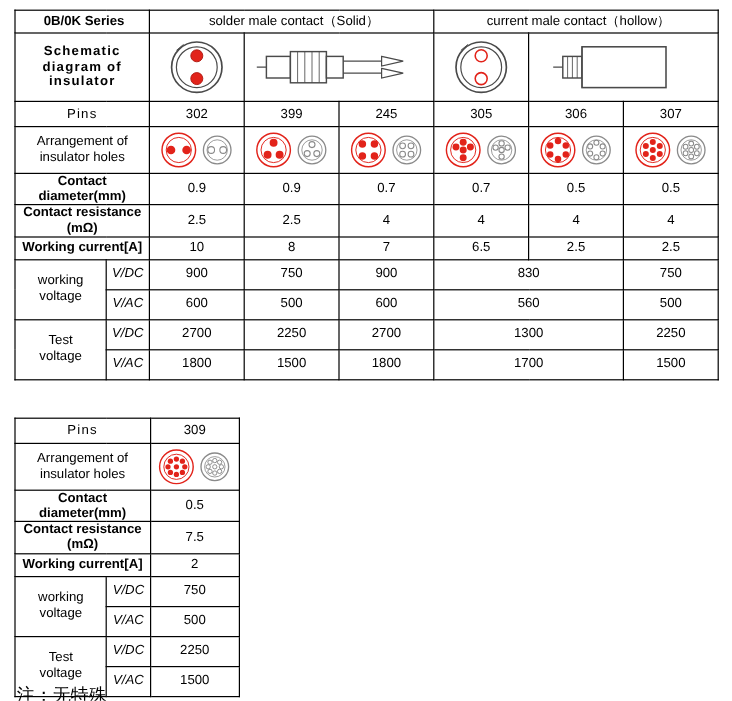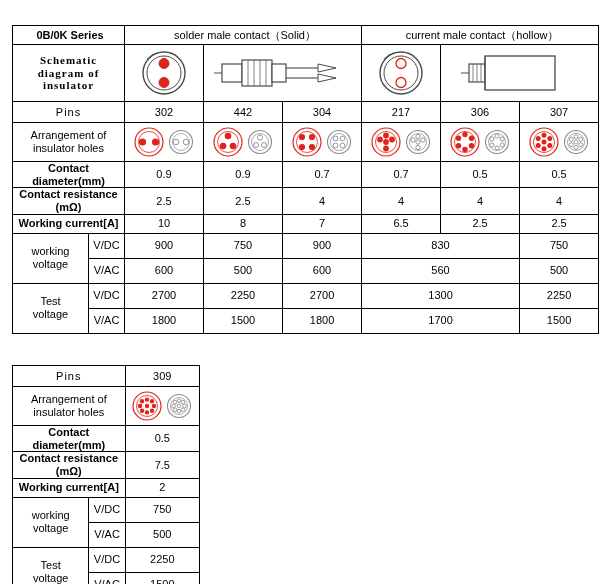--- a/index.html
+++ b/index.html
@@ -13,21 +13,20 @@
     font-family: "Liberation Sans", sans-serif;
     color: #000000;
     position: relative;
     overflow: hidden;
   }
   .sheet {
     position: absolute;
     left: 0; top: 0;
     width: 610px;
     height: 488px;
-    margin-top: 17px;
   }
   table.grid {
     border-collapse: collapse;
     table-layout: fixed;
   }
   table.grid td {
     border: 1px solid #000000;
     text-align: center;
     vertical-align: middle;
     padding: 0;
@@ -52,21 +51,20 @@
     font-size: 11px;
     text-align: left;
     padding-left: 4px !important;
     height: 18px;
   }
   .schem-label {
     font-size: 10.5px;
     font-weight: bold;
     letter-spacing: 1px;
     line-height: 1.5;
-    font-family: Liberation Serif, serif;
   }
   .pins-label {
     font-size: 13px;
     letter-spacing: 1px;
     height: 20px;
   }
   .pins-num {
     font-size: 13px;
     height: 20px;
   }
@@ -82,20 +80,21 @@
   .small-row-val {
     font-size: 11.5px;
     height: 18px;
   }
   .vlabel {
     font-size: 11px;
     line-height: 1.6;
   }
   .vsub {
     font-size: 10.5px;
+    font-style: italic;
   }
   .vval {
     font-size: 12.5px;
     height: 24px;
   }
   .diagram-cell {
     height: 56px;
   }
   .holes-cell {
     height: 38px;
@@ -197,23 +196,23 @@
           <line x1="36" y1="17" x2="36" y2="35" stroke="#4a4a4a" stroke-width="0.7"></line>
           <line x1="40" y1="9" x2="40" y2="43" stroke="#4a4a4a" stroke-width="0.9"></line>
           <line x1="16" y1="26" x2="24" y2="26" stroke="#4a4a4a" stroke-width="1"></line>
         </svg>
       </td>
     </tr>
 
     <tr>
       <td class="pins-label" colspan="2">Pins</td>
       <td class="pins-num">302</td>
-      <td class="pins-num">442</td>
-      <td class="pins-num">304</td>
-      <td class="pins-num">217</td>
+      <td class="pins-num">399</td>
+      <td class="pins-num">245</td>
+      <td class="pins-num">305</td>
       <td class="pins-num">306</td>
       <td class="pins-num">307</td>
     </tr>
 
     <tr>
       <td class="arr-label" colspan="2">
         <div>Arrangement of</div>
         <div>insulator holes</div>
       </td>
 

